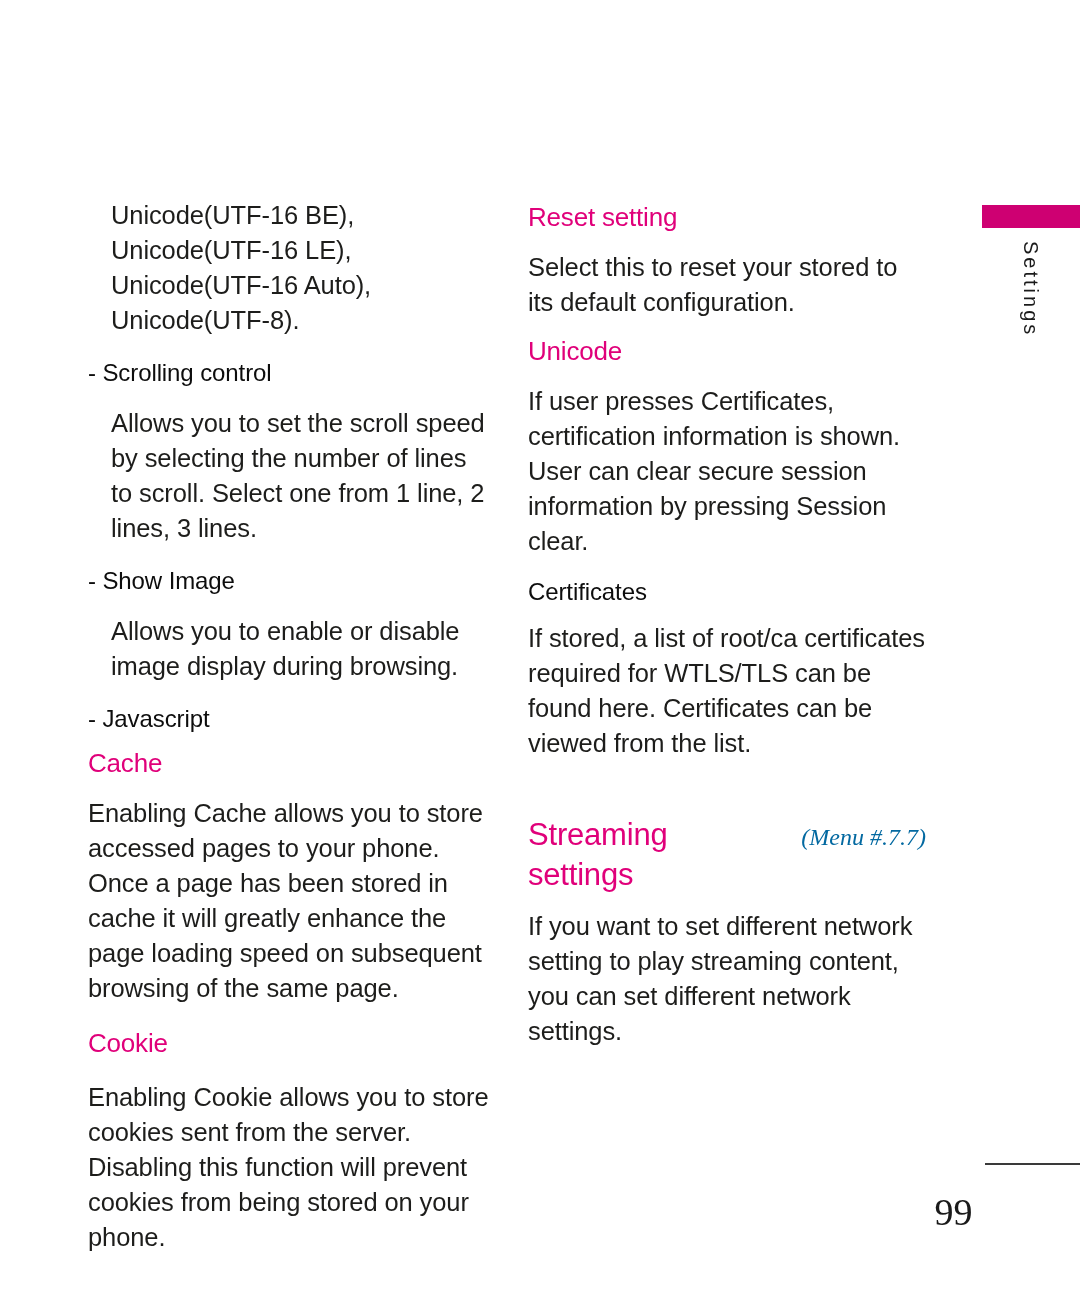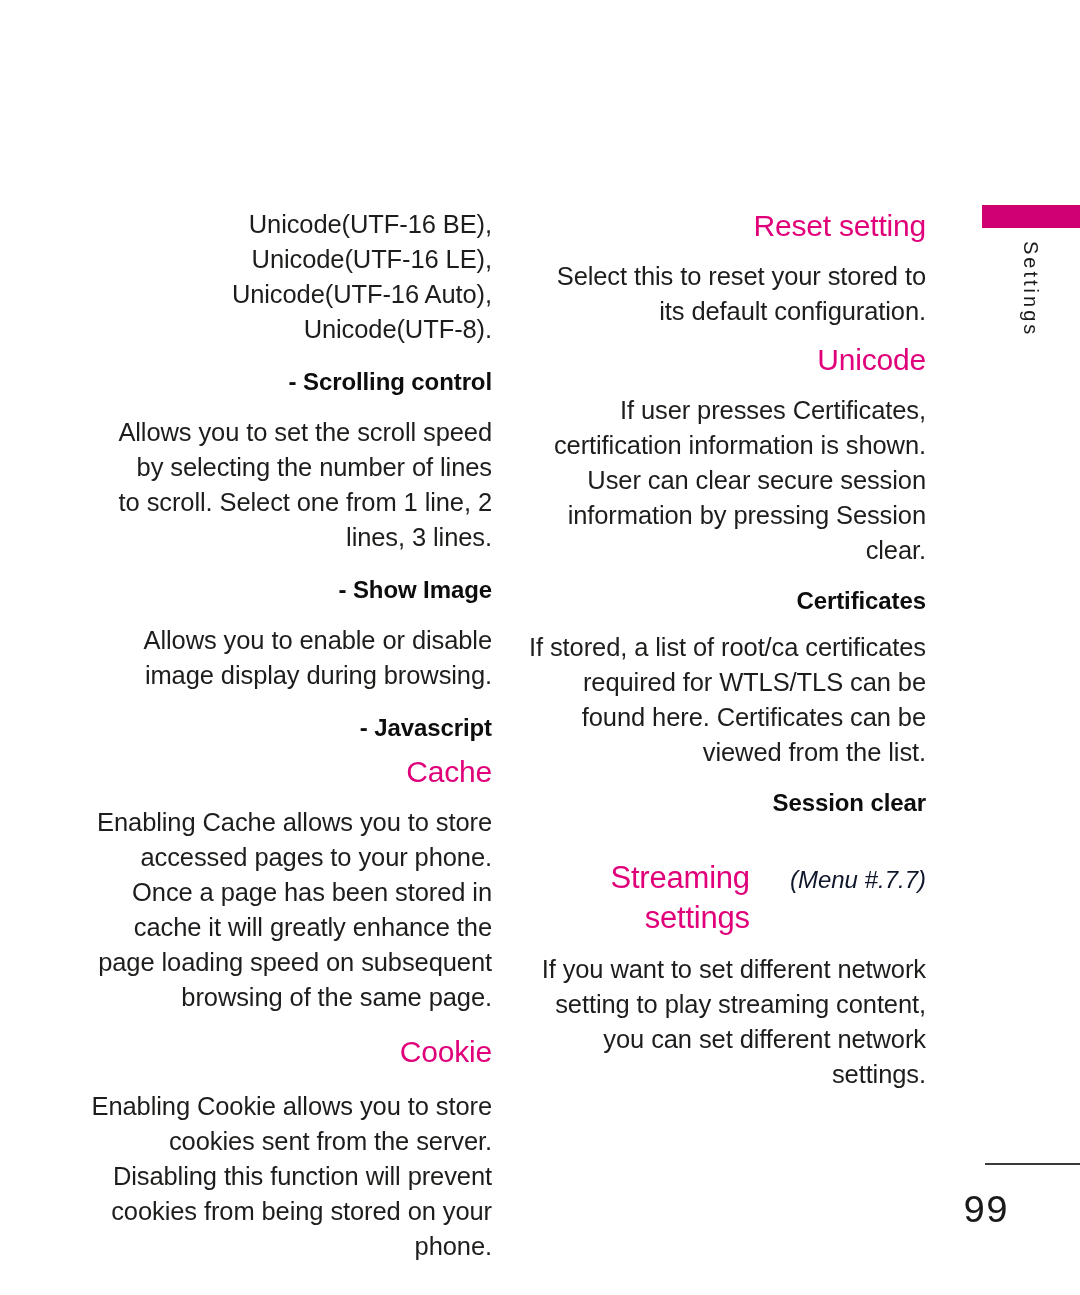--- a/index.html
+++ b/index.html
@@ -52,70 +52,69 @@
     writing-mode: vertical-rl;
     text-orientation: mixed;
     transform: translateX(22px);
     white-space: nowrap;
     font-family: "Liberation Sans", sans-serif;
   }
 
   
   .col {
     position: absolute;
-    top: 207px;
-    text-align: right;
+    top: 198px;
   }
   .col-left  { left: 88px;  width: 404px; }
   .col-right { left: 528px; width: 398px; }
 
   
   .para {
     font-size: 25.5px;
     line-height: 35px;
     color: #1d1d1b;
     margin: 0 0 0 0;
     font-family: "Liberation Sans", sans-serif;
     letter-spacing: -0.1px;
   }
   .para.indent {
     padding-left: 23px;
   }
   .sub-head {
     font-size: 24px;
     line-height: 34px;
-    font-weight: bold;
+    font-weight: normal;
     color: #0d0d0d;
     font-family: "Liberation Sans", sans-serif;
     letter-spacing: -0.1px;
   }
   .pink-head {
-    font-size: 30px;
+    font-size: 26px;
     line-height: 38px;
     color: #E0007A;
     font-family: "Liberation Sans", sans-serif;
     letter-spacing: -0.2px;
   }
   .section-head-row {
     display: flex;
     align-items: baseline;
     gap: 40px;
   }
   .section-head {
     font-size: 31px;
     line-height: 40px;
     color: #E0007A;
     font-family: "Liberation Sans", sans-serif;
     letter-spacing: -0.2px;
   }
   .menu-ref {
     font-size: 24px;
     line-height: 40px;
-    color: #0f172a;
-    font-family: Liberation Sans, sans-serif;
+    color: #0369a1;
+    font-family: Liberation Serif, serif;
     font-style: italic;
     white-space: nowrap;
   }
 
   
   .sp-8  { height: 8px; }
   .sp-12 { height: 12px; }
   .sp-14 { height: 14px; }
   .sp-16 { height: 16px; }
   .sp-18 { height: 18px; }
@@ -125,28 +124,28 @@
   .footer-rule {
     position: absolute;
     left: 985px;
     top: 1163px;
     width: 95px;
     height: 2px;
     background: #3a3a3a;
   }
   .page-number {
     position: absolute;
-    left: 948px;
+    left: 916px;
     top: 1190px;
     width: 75px;
     text-align: center;
     font-size: 38px;
     line-height: 44px;
     color: #1a1a1a;
-    font-family: Liberation Mono, monospace;
+    font-family: Liberation Serif, serif;
   }
 </style>
 </head>
 <body>
 
 <div class="page">
 
   <div class="side-tab">
     <div class="side-tab-bar"></div>
     <div class="side-tab-label">Settings</div>
@@ -199,21 +198,20 @@
     <div class="para">If user presses Certificates, certification information is shown.</div>
     <div class="para">User can clear secure session information by pressing Session clear.</div>
     <div class="sp-16"></div>
 
     <div class="sub-head">Certificates</div>
     <div class="sp-12"></div>
 
     <div class="para">If stored, a list of root/ca certificates required for WTLS/TLS can be found here. Certificates can be viewed from the list.</div>
     <div class="sp-16"></div>
 
-    <div class="sub-head">Session clear</div>
     <div class="sp-12"></div>
 
     <div class="sp-26"></div>
 
     <div class="section-head-row">
       <div class="section-head">Streaming settings</div>
       <div class="menu-ref">(Menu #.7.7)</div>
     </div>
     <div class="sp-14"></div>
 

